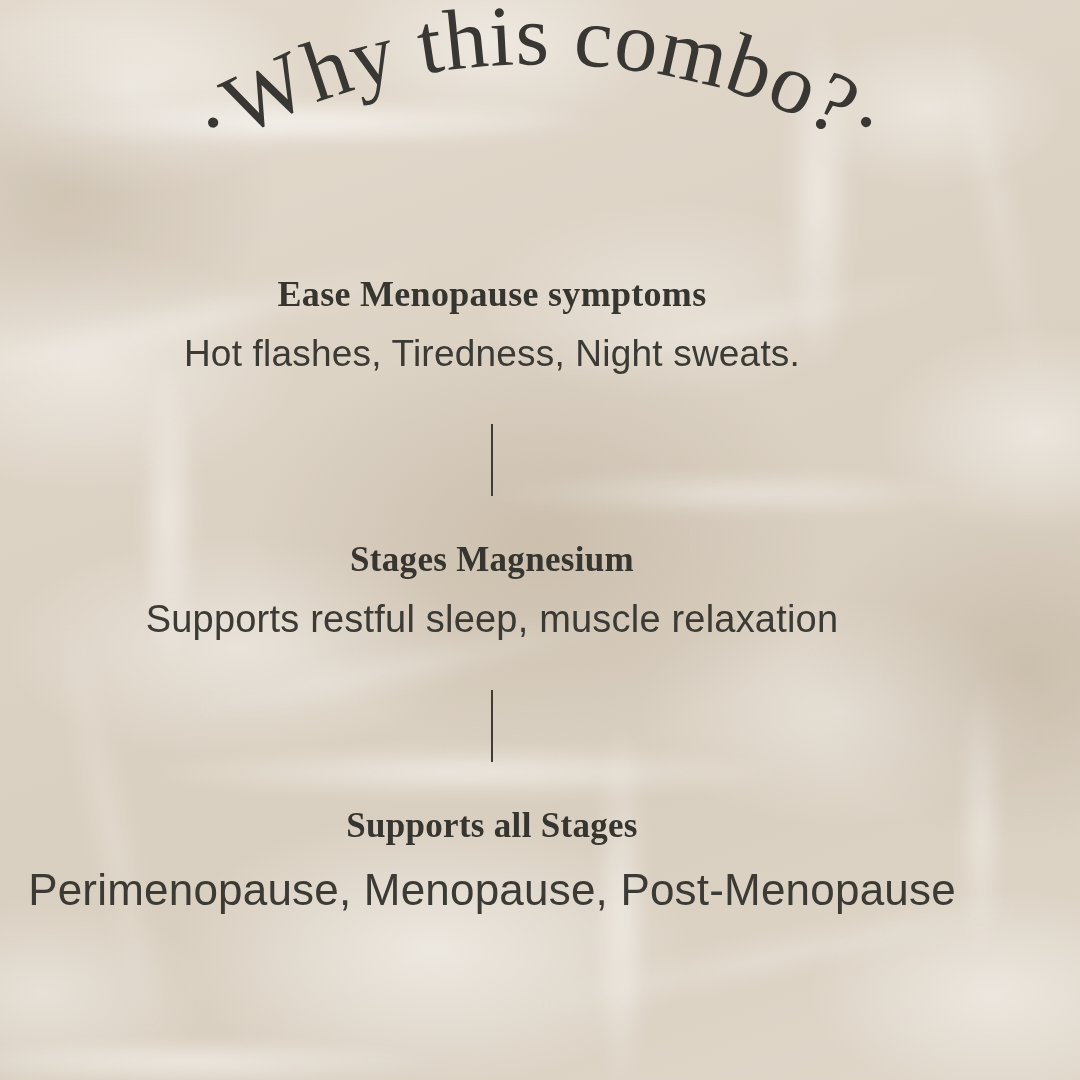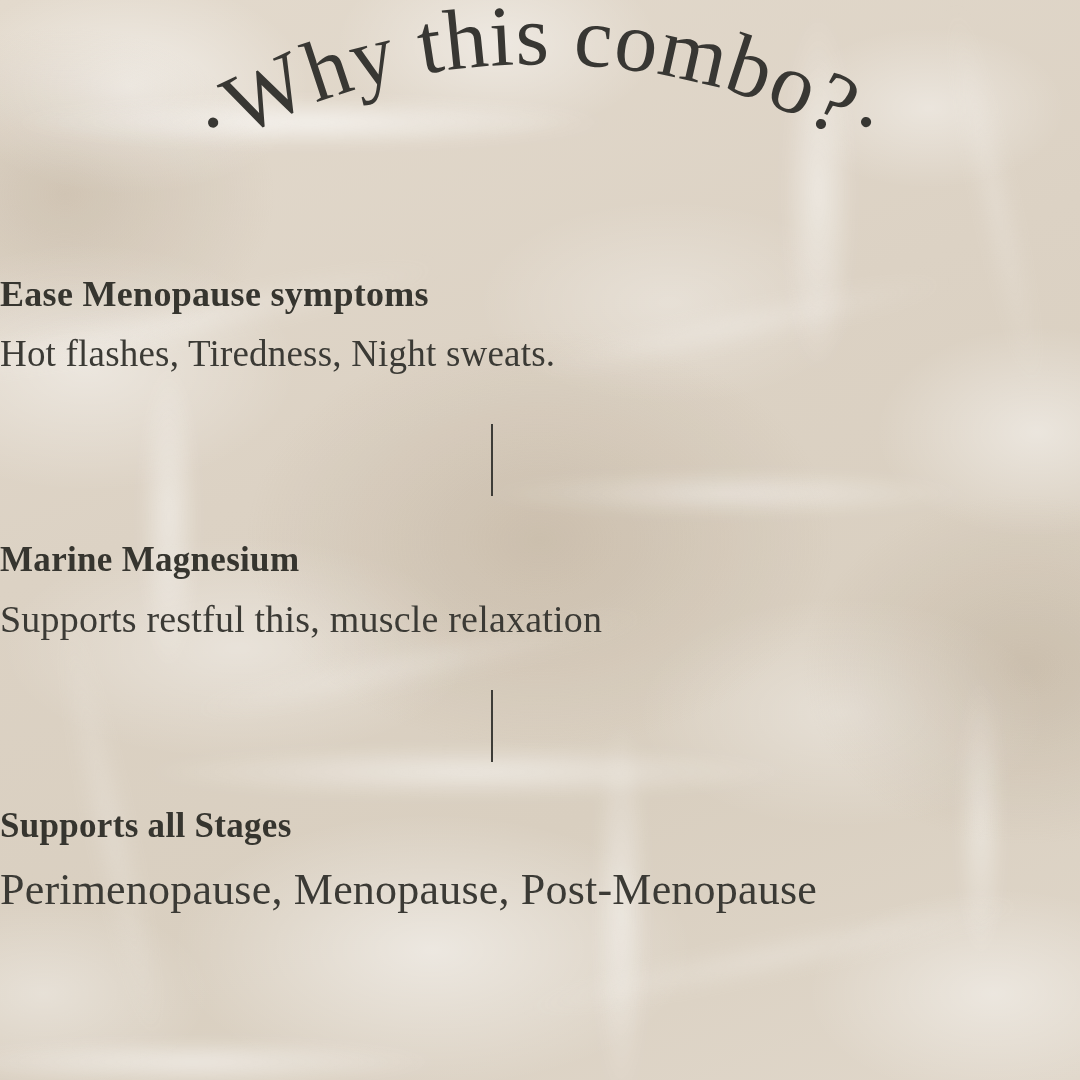--- a/index.html
+++ b/index.html
@@ -94,33 +94,34 @@
     fill: #383733;
     letter-spacing: 1px;
   }
 
   
   .content {
     position: absolute;
     top: 272px;
     left: 0;
     width: 984px;
+    text-align: center;
   }
   .block { width: 100%; }
   .block-title {
     font-family: "Liberation Serif", serif;
     font-weight: bold;
     font-size: 36px;
     color: #36352f;
     letter-spacing: 0.3px;
     line-height: 1.25;
     margin: 0;
   }
   .block-sub {
-    font-family: Liberation Serif, serif;
+    font-family: Liberation Sans, sans-serif;
     font-weight: normal;
     font-size: 37px;
     color: #3b3a35;
     letter-spacing: 0.2px;
     line-height: 1.3;
     margin: 13px 0 0 0;
   }
   .divider {
     width: 2px;
     height: 72px;
@@ -158,22 +159,22 @@
   <div class="content">
 
     <div class="block b1">
       <p class="block-title">Ease Menopause symptoms</p>
       <p class="block-sub">Hot flashes, Tiredness, Night sweats.</p>
     </div>
 
     <div class="divider"></div>
 
     <div class="block b2">
-      <p class="block-title">Marine Magnesium</p>
-      <p class="block-sub">Supports restful this, muscle relaxation</p>
+      <p class="block-title">Stages Magnesium</p>
+      <p class="block-sub">Supports restful sleep, muscle relaxation</p>
     </div>
 
     <div class="divider"></div>
 
     <div class="block b3">
       <p class="block-title">Supports all Stages</p>
       <p class="block-sub">Perimenopause, Menopause, Post-Menopause</p>
     </div>
 
   </div>

